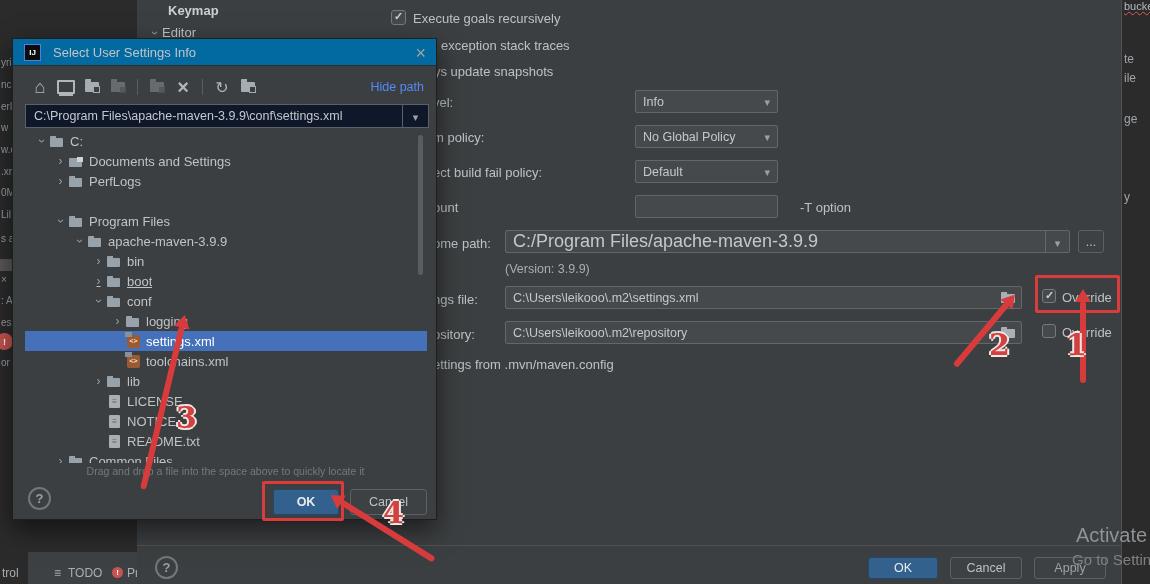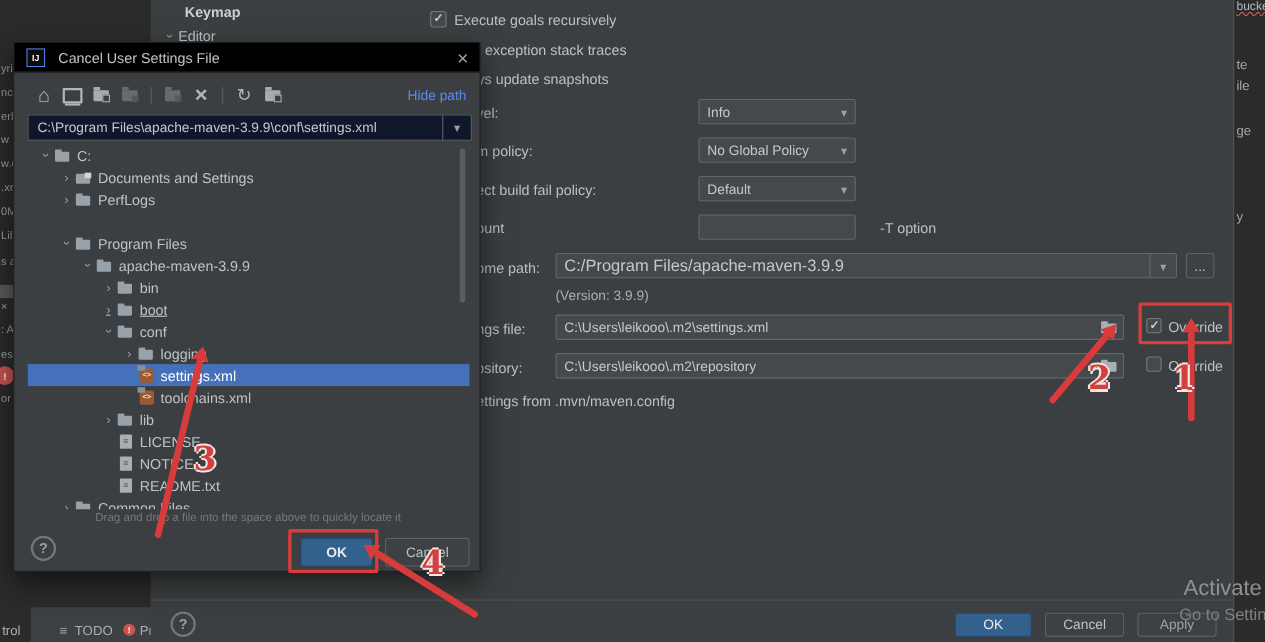--- a/index.html
+++ b/index.html
@@ -38,21 +38,21 @@
   .cb.checked::before{content:"✓";position:absolute;left:2px;top:-1px;color:#c9ced2;font-size:11px;font-weight:bold}
   .lbl{position:absolute;font-size:13px;color:#bdc1c5;white-space:nowrap}
   .note{position:absolute;font-size:12.5px;color:#a9adb1;white-space:nowrap}
 
   .dd{position:absolute;width:143px;height:23px;background:#46494b;border:1px solid #646769;border-radius:2px;
     display:flex;align-items:center;justify-content:space-between;padding:0 7px;font-size:12.5px;color:#c4c8cc}
   .dar::before{content:"▾";color:#9da0a2;font-size:11px}
   .tfield{position:absolute;height:23px;background:#46494b;border:1px solid #646769;border-radius:2px;
     display:flex;align-items:center;padding:0 7px;font-size:12.5px;color:#c4c8cc;white-space:nowrap;overflow:hidden}
   .combo{position:absolute;height:23px;background:#46494b;border:1px solid #646769;border-radius:2px;
-    display:flex;align-items:center;font-size:15px;color:#c4c8cc}
+    display:flex;align-items:center;font-size:18px;color:#c4c8cc}
   .combo .cval{flex:1;padding:0 7px;white-space:nowrap;overflow:hidden}
   .combo .cbtn{width:24px;height:100%;border-left:1px solid #646769;display:flex;align-items:center;justify-content:center}
   .fol{width:15px;height:11px;position:relative;flex:none}
   .fol::before{content:"";position:absolute;left:0;top:2px;width:14px;height:9px;background:#a9b0b5;border-radius:1px}
   .fol::after{content:"";position:absolute;left:0;top:0;width:6px;height:3px;background:#a9b0b5;border-radius:1px 0 0 0}
   .field-fol{position:absolute;right:5px;top:5px}
 
   .btn{position:absolute;display:flex;align-items:center;justify-content:center;font-size:12.5px;border-radius:3px;color:#bdc1c5}
   .btn.blue{background:#33618e;border:1px solid #27486a;color:#e8ebee}
   .btn.gray{background:#3e4143;border:1px solid #5e6163}
@@ -63,21 +63,21 @@
   .help::before{content:"?"}
 
   
   .wm{position:absolute;z-index:6;white-space:nowrap}
   .wm1{left:1076px;top:524px;font-size:20px;color:#8f9296}
   .wm2{left:1072px;top:551px;font-size:15px;color:#7e8184}
 
   
   .dialog{position:absolute;left:12px;top:38px;width:425px;height:482px;background:#3c3f41;border:1px solid #1d1f20;
     box-shadow:0 10px 24px rgba(0,0,0,.55);z-index:10}
-  .titlebar{position:absolute;left:0;top:0;width:100%;height:27px;background:#000000;border-bottom:1px solid #2a2c2d}
+  .titlebar{position:absolute;left:0;top:0;width:100%;height:27px;background:#0369a1;border-bottom:1px solid #2a2c2d}
   .logo{position:absolute;left:11px;top:5px;width:17px;height:17px;background:#0c0c0c;border:1px solid #4f7fe0;
     color:#fff;font-size:8px;font-weight:bold;display:flex;align-items:center;justify-content:center}
   .dtitle{position:absolute;left:40px;top:6px;font-size:13px;color:#c0c4c8;white-space:nowrap}
   .dclose{position:absolute;right:10px;top:4px;font-size:15px;color:#9fa3a7;cursor:default}
   .dclose::before{content:"×";font-size:18px}
 
   .tb{position:absolute;left:14px;top:36px;height:24px;display:flex;align-items:center}
   .tbi{width:26px;height:22px;display:flex;align-items:center;justify-content:center;color:#b0b6ba;position:relative}
   .tbi.sep{width:1px;height:16px;background:#5a5d5f;margin:0 6px}
   .tbi.home::before{content:"⌂";font-size:18px}
@@ -233,21 +233,21 @@
   <span class="code-frag">bucke</span>
   <span></span>
 <span class="frag" style="left: 1px; top: 52px;">te</span><span class="frag" style="left: 1px; top: 71px;">ile</span><span class="frag" style="left: 1px; top: 112px;">ge</span><span class="frag" style="left: 1px; top: 190px;">y</span></div>
 
 <span class="wm wm1">Activate</span>
 <span class="wm wm2">Go to Settin</span>
 
 <div class="dialog">
   <div class="titlebar">
     <span class="logo">IJ</span>
-    <span class="dtitle">Cancel User Settings File</span>
+    <span class="dtitle">Select User Settings Info</span>
     <span class="dclose"></span>
   </div>
 
   <div class="tb">
       <span class="tbi home"></span>
       <span class="tbi desktop"></span>
       <span class="tbi new-folder">
         <span class="fsh"></span>
       </span>
       <span class="tbi folder dim">

